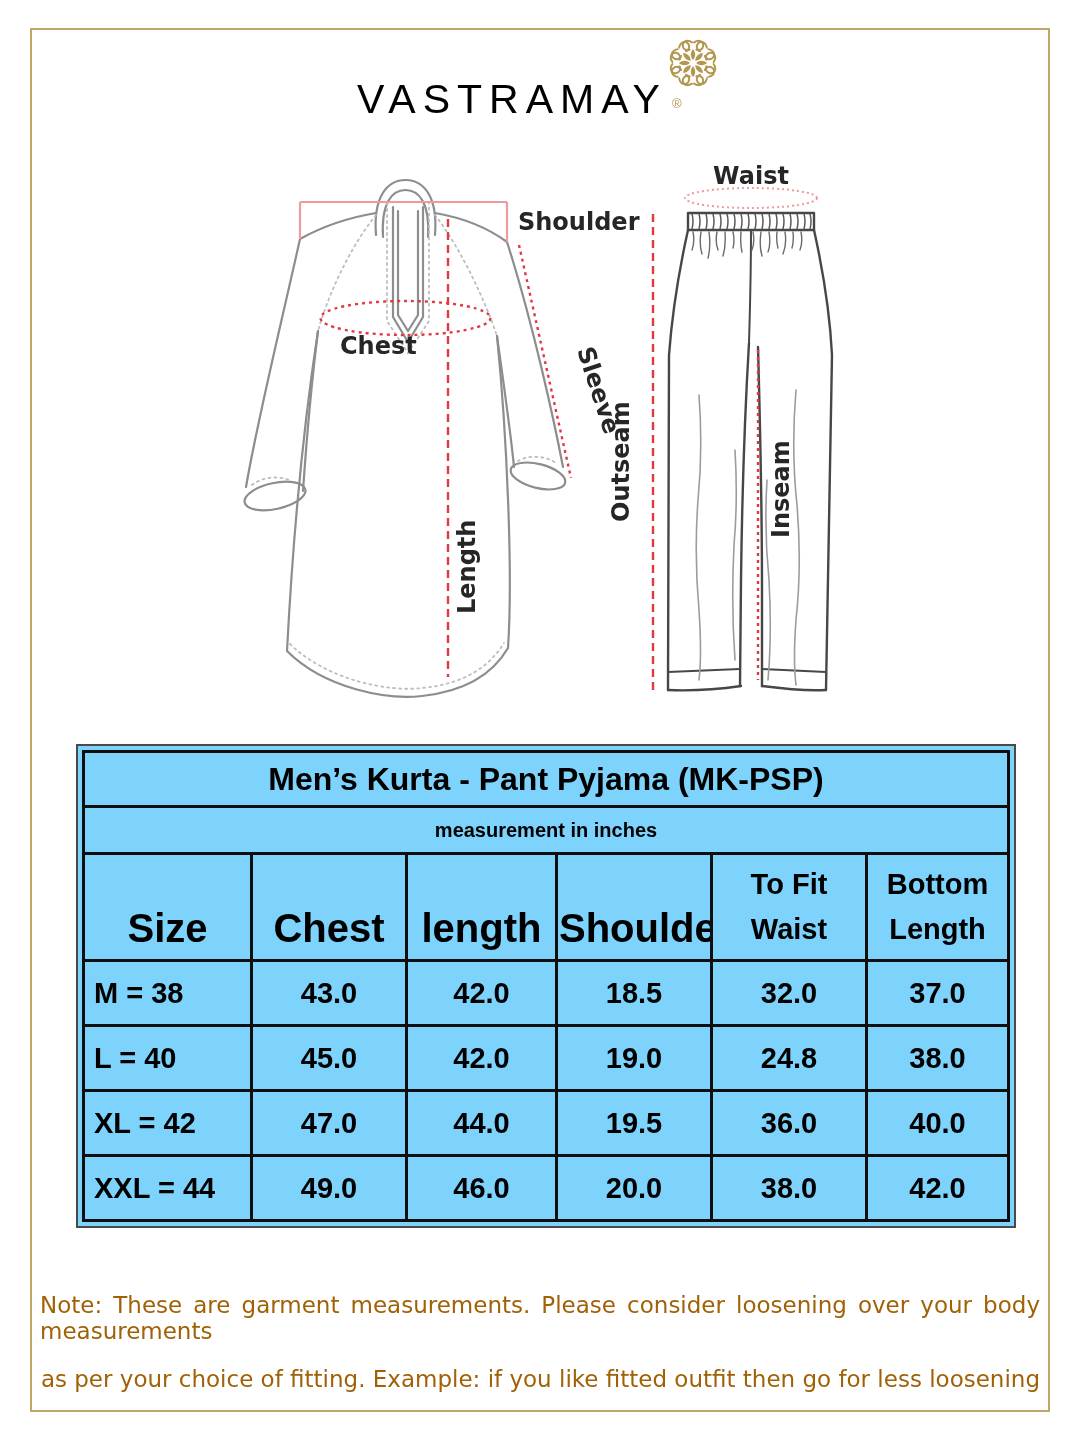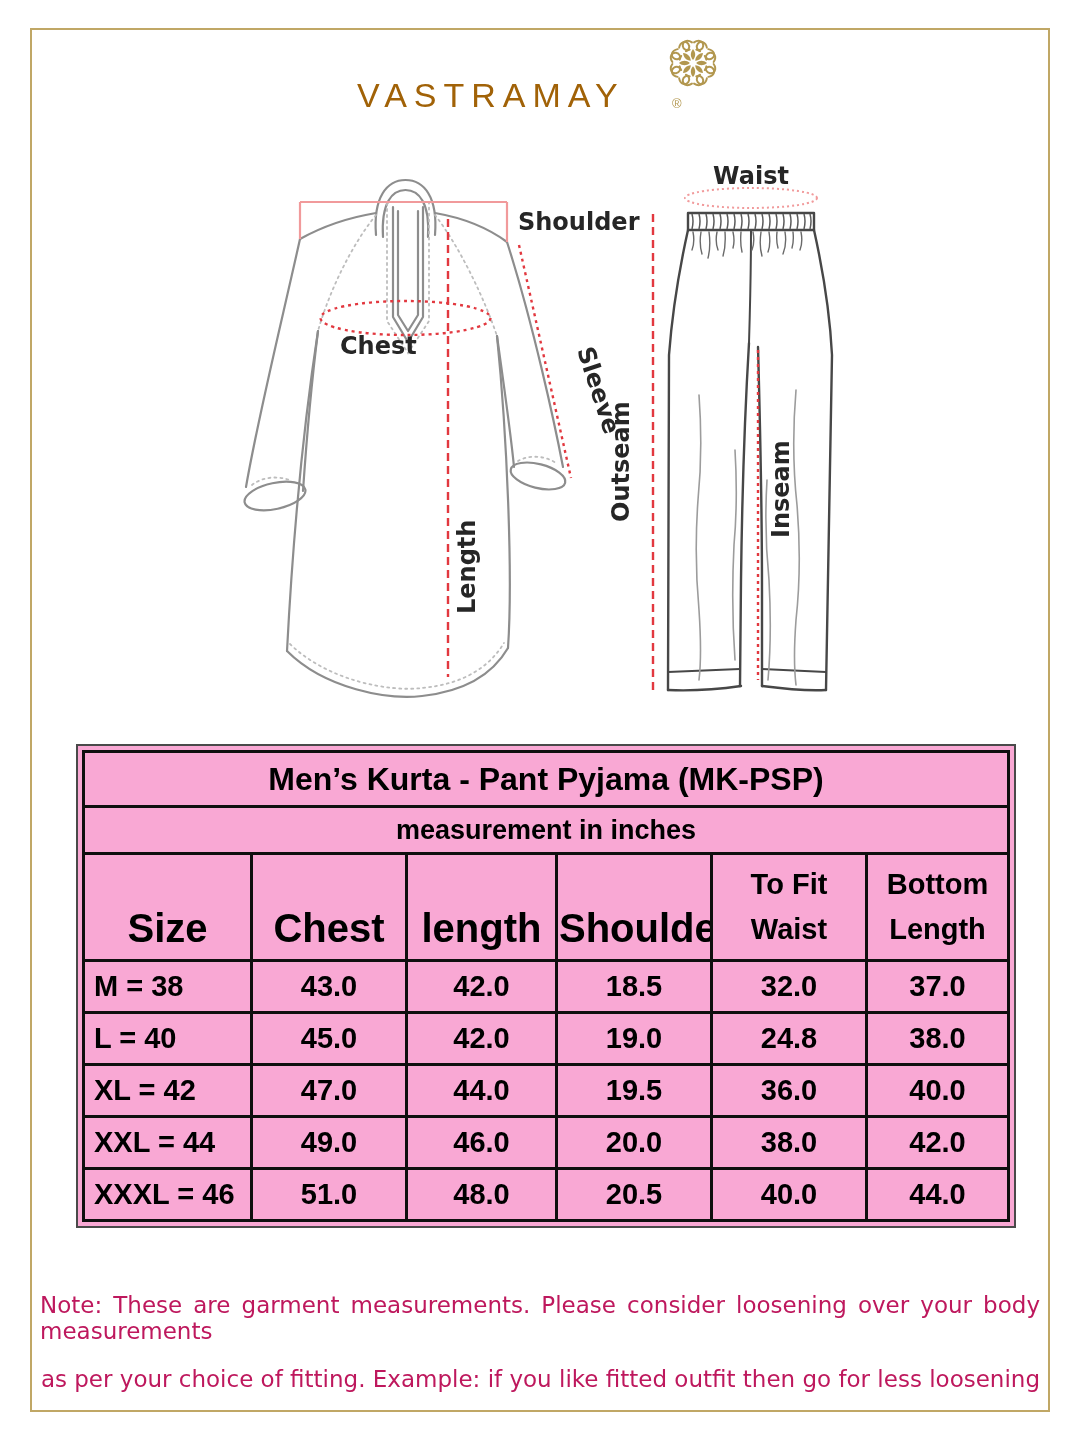--- a/index.html
+++ b/index.html
@@ -2,22 +2,22 @@
 <html><head>
 <meta charset="utf-8">
 <style>
   html,body{margin:0;padding:0;background:#ffffff;}
   .page{position:relative;width:1080px;height:1440px;background:#ffffff;overflow:hidden;
         font-family:"Liberation Sans",sans-serif;}
   .gold-frame{position:absolute;left:30px;top:28px;right:30px;bottom:28px;
               border:2px solid #c0a765;pointer-events:none;}
 
   
-  .brand-name{position:absolute;left:357px;top:76px;font-size:34px;font-weight:400;
-              letter-spacing:7px;color:#a16207;font-family:"Liberation Sans",sans-serif;}
+  .brand-name{position:absolute;left:357px;top:76px;font-size:41px;font-weight:400;
+              letter-spacing:7px;color:#000000;font-family:"Liberation Sans",sans-serif;}
   .emblem{position:absolute;left:668px;top:38px;width:50px;height:50px;}
   .emblem .curl{stroke:#b2974f;fill:none;stroke-width:1.9;stroke-linecap:round;}
   .emblem .petal{fill:#b2974f;}
   .reg-mark{position:absolute;left:672px;top:96px;font-size:13px;color:#b2974f;}
 
   
   .kurta-svg{position:absolute;left:230px;top:155px;width:420px;height:570px;}
   .pants-svg{position:absolute;left:595px;top:150px;width:400px;height:580px;}
   .garment{stroke:#8d8d8d;fill:none;stroke-width:2.2;stroke-linecap:round;stroke-linejoin:round;}
   .garment-dark{stroke:#474747;fill:none;stroke-width:2.4;stroke-linecap:round;stroke-linejoin:round;}
@@ -26,36 +26,36 @@
   .gathers{stroke:#6a6a6a;fill:none;stroke-width:1.4;stroke-linecap:round;}
   .crease{stroke:#9c9c9c;fill:none;stroke-width:1.6;stroke-linecap:round;}
   .measure-dash{stroke:#e2383f;fill:none;stroke-width:2.4;stroke-dasharray:8 5;}
   .measure-dot{stroke:#e2383f;fill:none;stroke-width:2.4;stroke-dasharray:3 4;}
   .measure-pink{stroke:#f19a9b;fill:none;stroke-width:2.2;}
   .measure-pink-dot{stroke:#f19a9b;fill:none;stroke-width:2;stroke-dasharray:2 3;}
   .diagram-label{font:700 24px "DejaVu Sans",sans-serif;fill:#262626;}
 
   
   .table-wrap{position:absolute;left:76px;top:744px;width:940px;height:484px;
-              border:2px solid #4a4a4a;padding:4px;box-sizing:border-box;background:#f9a8d4;}
+              border:2px solid #4a4a4a;padding:4px;box-sizing:border-box;background:#7dd3fc;}
   table.size-table{width:100%;height:100%;border-collapse:collapse;table-layout:fixed;}
   table.size-table td,table.size-table th{border:3px solid #0f0f0f;color:#000;
               font-family:"Liberation Sans",sans-serif;overflow:hidden;}
   .row-title td{height:50px;font-size:32px;font-weight:700;text-align:center;vertical-align:middle;}
-  .row-subtitle td{height:42px;font-size:27px;font-weight:700;text-align:center;vertical-align:middle;}
+  .row-subtitle td{height:42px;font-size:20px;font-weight:700;text-align:center;vertical-align:middle;}
   .row-header th{height:95px;font-size:40px;font-weight:700;text-align:center;}
   .row-header .h-bottom{vertical-align:bottom;padding-bottom:8px;}
   .row-header .h-middle{vertical-align:middle;line-height:1.55;font-size:29px;}
   .data-row td{font-size:29px;font-weight:700;text-align:center;vertical-align:middle;}
   .data-row td.size-cell{text-align:left;padding-left:9px;}
   col.c-size{width:168px;}col.c-chest{width:155px;}col.c-length{width:150px;}
   col.c-shoulder{width:155px;}col.c-waist{width:155px;}
 
   
-  .note{position:absolute;left:40px;top:1292px;width:1000px;color:#be185d;
+  .note{position:absolute;left:40px;top:1292px;width:1000px;color:#a16207;
         font-family:"DejaVu Sans",sans-serif;font-size:23px;}
   .note-line1{text-align:justify;text-align-last:justify;}
   .note-line2{text-align:right;margin-top:22px;}
 </style>
 </head>
 <body>
 
 <div class="page">
 
   <div class="gold-frame"></div>
@@ -210,28 +210,20 @@
         <td>40.0</td>
       </tr>
       <tr class="data-row">
         <td class="size-cell">XXL = 44</td>
         <td>49.0</td>
         <td>46.0</td>
         <td>20.0</td>
         <td>38.0</td>
         <td>42.0</td>
       </tr>
-      <tr class="data-row">
-        <td class="size-cell">XXXL = 46</td>
-        <td>51.0</td>
-        <td>48.0</td>
-        <td>20.5</td>
-        <td>40.0</td>
-        <td>44.0</td>
-      </tr>
     </tbody>
       </table>
   </div>
 
   <div class="note">
     <div class="note-line1">Note: These are garment measurements. Please consider loosening over your body measurements</div>
     <div class="note-line2">as per your choice of fitting. Example: if you like fitted outfit then go for less loosening</div>
   </div>
 
 </div>

